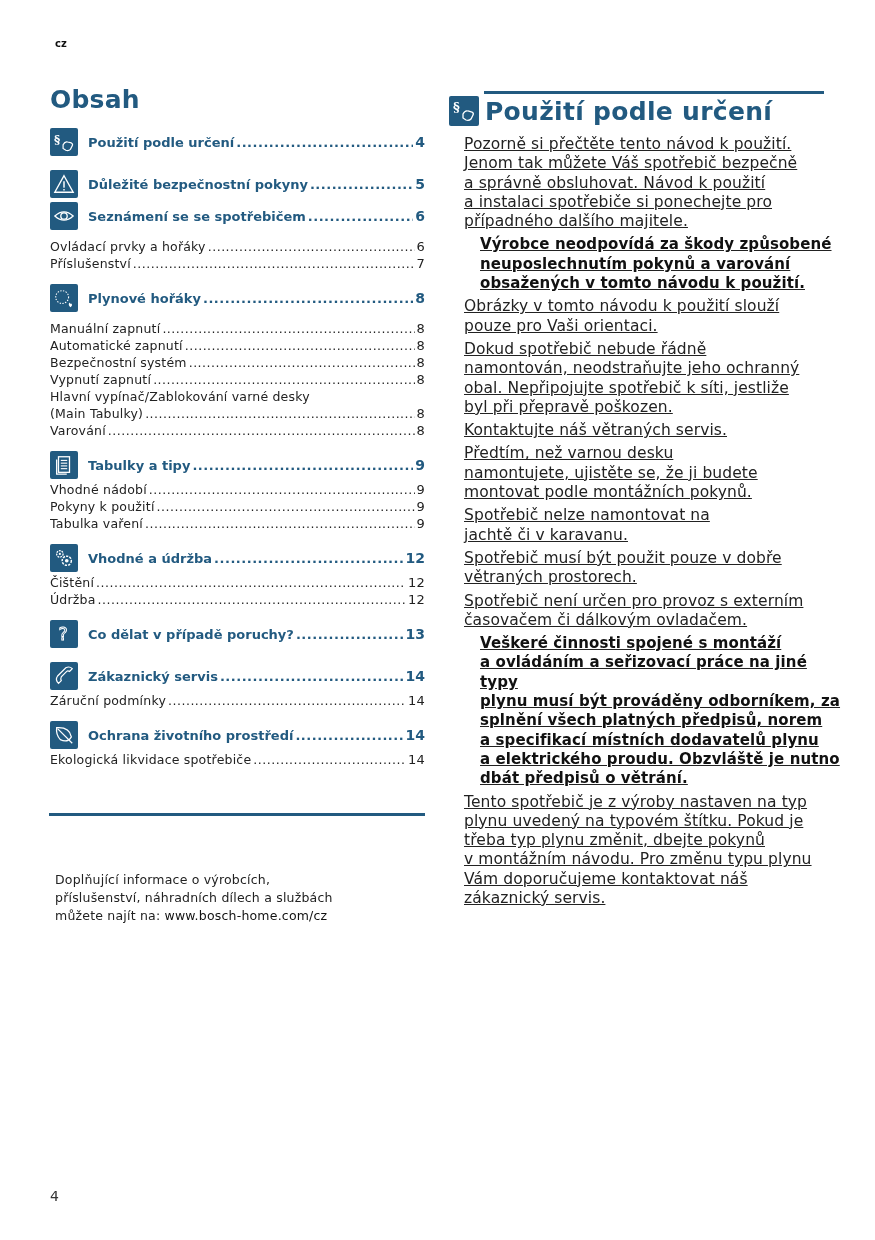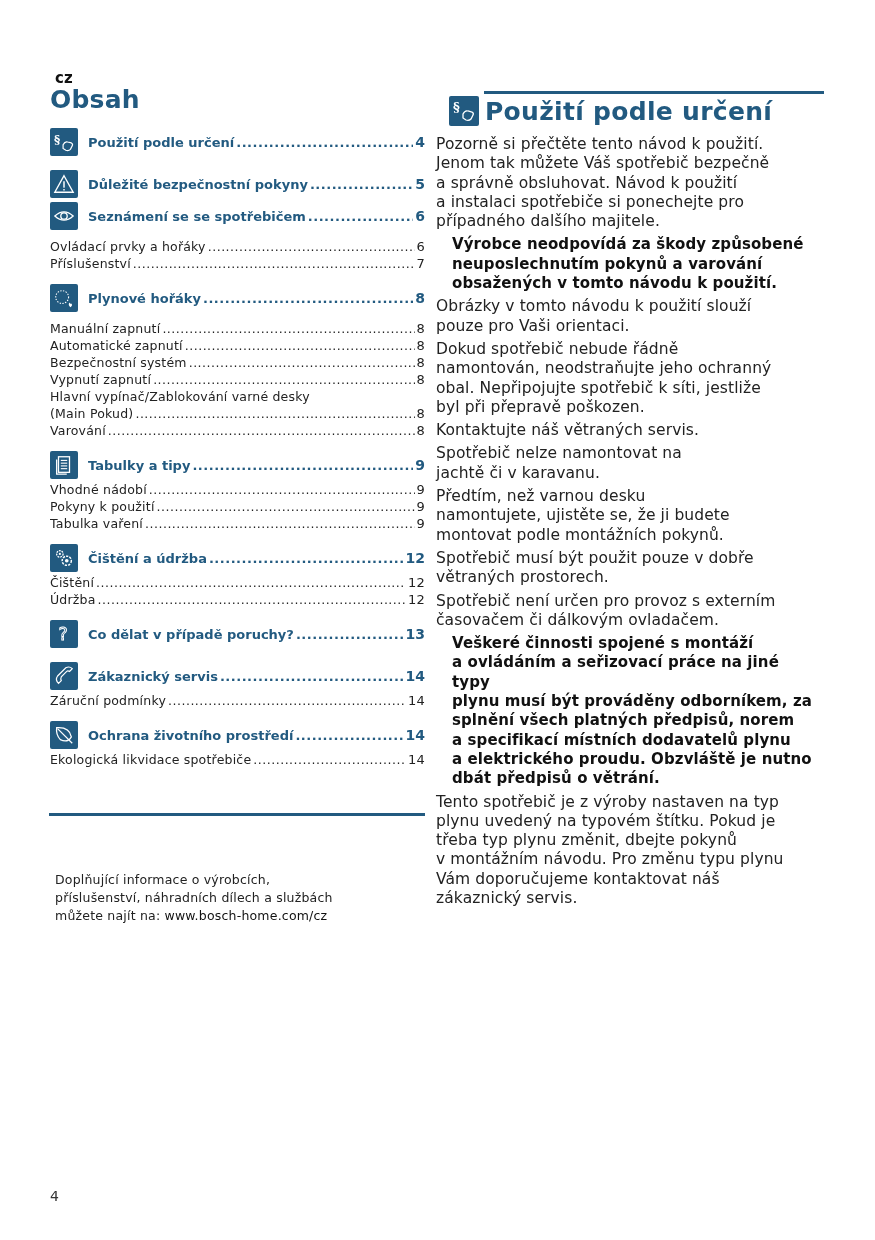--- a/index.html
+++ b/index.html
@@ -1,19 +1,19 @@
 <!DOCTYPE html>
 <html><head>
 <meta charset="utf-8">
 <style>
   * { box-sizing: border-box; margin: 0; padding: 0; }
   html, body { width: 875px; height: 1240px; background: #ffffff; }
   body { position: relative; font-family: "DejaVu Sans", sans-serif; color: #222; overflow: hidden; }
 
-  .lang { position: absolute; left: 55px; top: 38px; font-size: 15px; font-weight: bold; color: #111; margin-top: 31px; }
+  .lang { position: absolute; left: 55px; top: 38px; font-size: 10px; font-weight: bold; color: #111; }
 
   
   .toc { position: absolute; left: 50px; top: 85px; width: 375px; }
   .toc-title { font-size: 25px; font-weight: bold; color: #225a80; letter-spacing: 0.2px; margin-bottom: 12px; }
 
   .sec { position: relative; display: flex; align-items: center; height: 32px; }
   .sec .ico { width: 28px; height: 28px; background: #225a80; border-radius: 2px; display: flex; align-items: center; justify-content: center; flex: 0 0 28px; }
   .sec .ico svg { width: 22px; height: 22px; }
   .sec .txt { font-size: 13px; font-weight: bold; color: #225a80; margin-left: 10px; flex: 1; display: flex; align-items: baseline; white-space: nowrap; overflow: hidden; }
   .dots { flex: 1; overflow: hidden; white-space: nowrap; margin: 0 2px; letter-spacing: 0.5px; }
@@ -31,21 +31,21 @@
   .info { position: absolute; left: 55px; top: 829px; font-size: 12.5px; line-height: 18px; color: #222; letter-spacing: 0.2px; margin-top: 42px; }
   .info b { font-weight: normal; color: #111; }
 
   
   .rtopline { position: absolute; left: 484px; top: 91px; width: 340px; height: 3px; background: #225a80; }
   .rhead { position: absolute; left: 449px; top: 96px; display: flex; align-items: center; }
   .rhead .ico { width: 30px; height: 30px; background: #225a80; border-radius: 2px; display: flex; align-items: center; justify-content: center; }
   .rhead .ico svg { width: 24px; height: 24px; }
   .rhead h1 { font-size: 25px; font-weight: bold; color: #225a80; margin-left: 6px; letter-spacing: 0.3px; }
 
-  .body { position: absolute; left: 436px; top: 135px; width: 385px; font-size: 15.5px; line-height: 19.3px; color: #222; letter-spacing: 0.1px; }
+  .body { position: absolute; left: 464px; top: 135px; width: 385px; font-size: 15.5px; line-height: 19.3px; color: #222; letter-spacing: 0.1px; text-decoration: underline; }
   .body p { margin-bottom: 4px; white-space: pre-line; }
   .body p.b { font-weight: bold; color: #111; font-size: 15px; margin-left: 16px; }
 
   .pagenum { position: absolute; left: 50px; top: 1188px; font-size: 14px; color: #333; }
 </style>
 </head>
 <body>
 
 <div class="lang">cz</div>
 
@@ -139,21 +139,21 @@
     </div>
   <div class="sub">
       <span>Vypnutí zapnutí</span>
       <span class="dots"></span>
       <span class="pg">8</span>
     </div>
   <div class="sub">
       <span>Hlavní vypínač/Zablokování varné desky</span>
     </div>
   <div class="sub">
-      <span>(Main Pokud)</span>
+      <span>(Main Tabulky)</span>
       <span class="dots"></span>
       <span class="pg">8</span>
     </div>
   <div class="sub">
       <span>Varování</span>
       <span class="dots"></span>
       <span class="pg">8</span>
     </div>
   <div class="gap-m"></div>
 
@@ -194,21 +194,21 @@
   <div class="sec">
     <span class="ico">
       <svg viewBox="0 0 24 24">
           <circle cx="7.5" cy="7.5" r="3.5" fill="none" stroke="#fff" stroke-width="1.4" stroke-dasharray="2 1"></circle>
           <circle cx="7.5" cy="7.5" r="1.2" fill="#fff"></circle>
           <circle cx="15" cy="15" r="5" fill="none" stroke="#fff" stroke-width="1.6" stroke-dasharray="2.5 1.2"></circle>
           <circle cx="15" cy="15" r="2" fill="#fff"></circle>
         </svg>
     </span>
     <span class="txt">
-        <span>Čištění a údržba</span>
+        <span>Vhodné a údržba</span>
         <span class="dots"></span>
         <span class="pg">12</span>
       </span>
   </div>
   <div class="sub">
       <span>Čištění</span>
       <span class="dots"></span>
       <span class="pg">12</span>
     </div>
   <div class="sub">
@@ -299,25 +299,25 @@
     <p class="b">Výrobce neodpovídá za škody způsobené
 neuposlechnutím pokynů a varování
 obsažených v tomto návodu k použití.</p>
     <p>Obrázky v tomto návodu k použití slouží
 pouze pro Vaši orientaci.</p>
     <p>Dokud spotřebič nebude řádně
 namontován, neodstraňujte jeho ochranný
 obal. Nepřipojujte spotřebič k síti, jestliže
 byl při přepravě poškozen.</p>
     <p>Kontaktujte náš větraných servis.</p>
-    <p>Spotřebič nelze namontovat na
-jachtě či v karavanu.</p>
     <p>Předtím, než varnou desku
 namontujete, ujistěte se, že ji budete
 montovat podle montážních pokynů.</p>
+    <p>Spotřebič nelze namontovat na
+jachtě či v karavanu.</p>
     <p>Spotřebič musí být použit pouze v dobře
 větraných prostorech.</p>
     <p>Spotřebič není určen pro provoz s externím
 časovačem či dálkovým ovladačem.</p>
     <p class="b">Veškeré činnosti spojené s montáží
 a ovládáním a seřizovací práce na jiné typy
 plynu musí být prováděny odborníkem, za
 splnění všech platných předpisů, norem
 a specifikací místních dodavatelů plynu
 a elektrického proudu. Obzvláště je nutno

